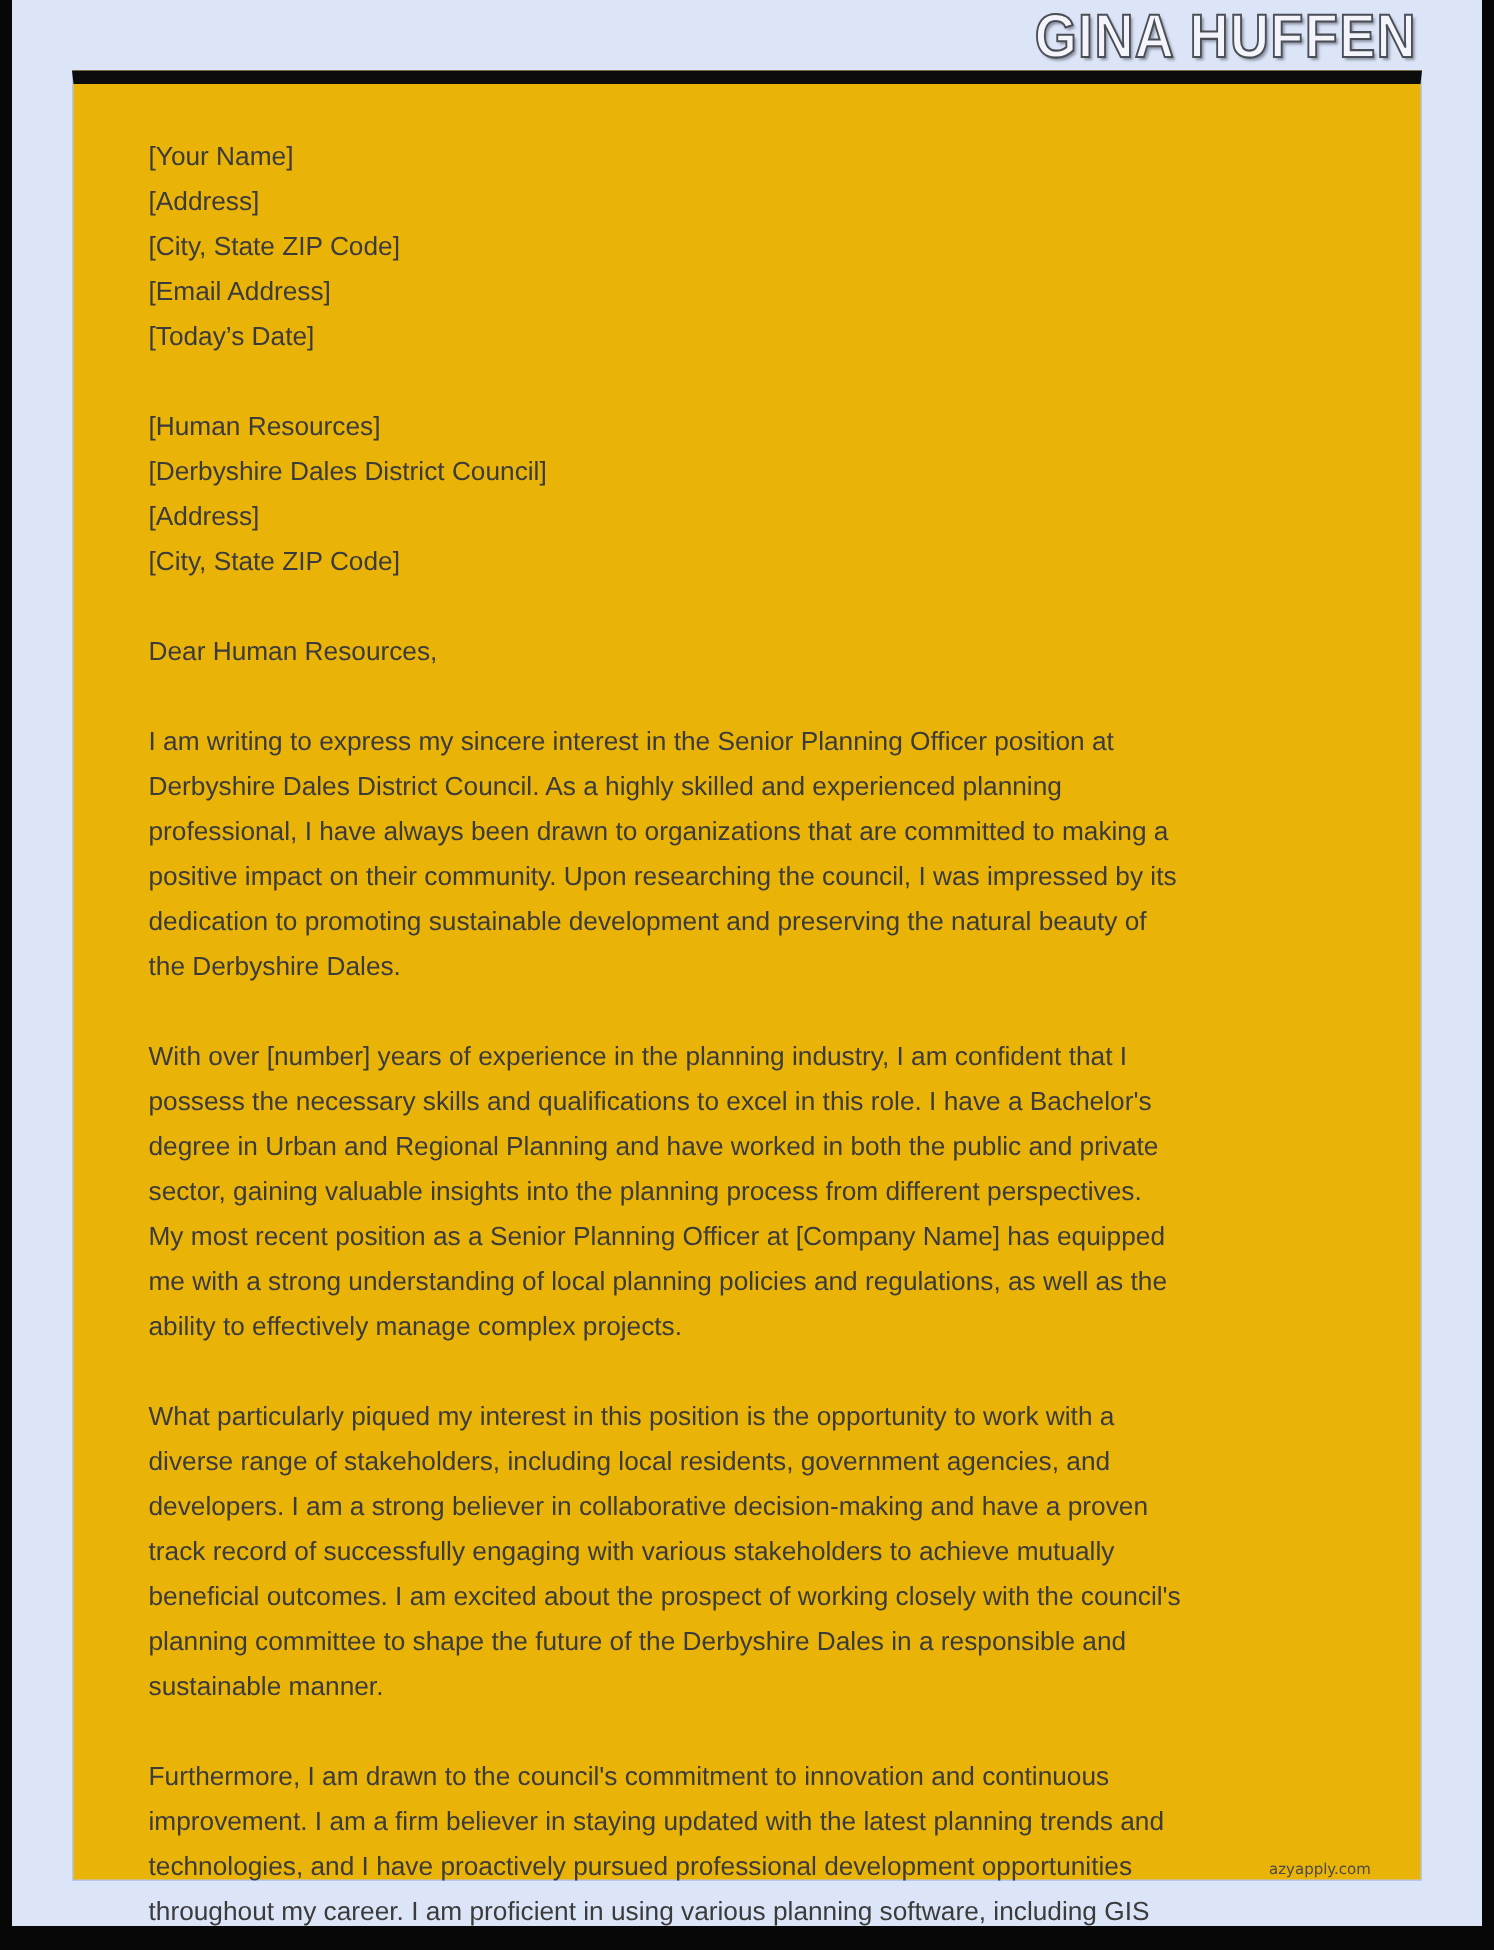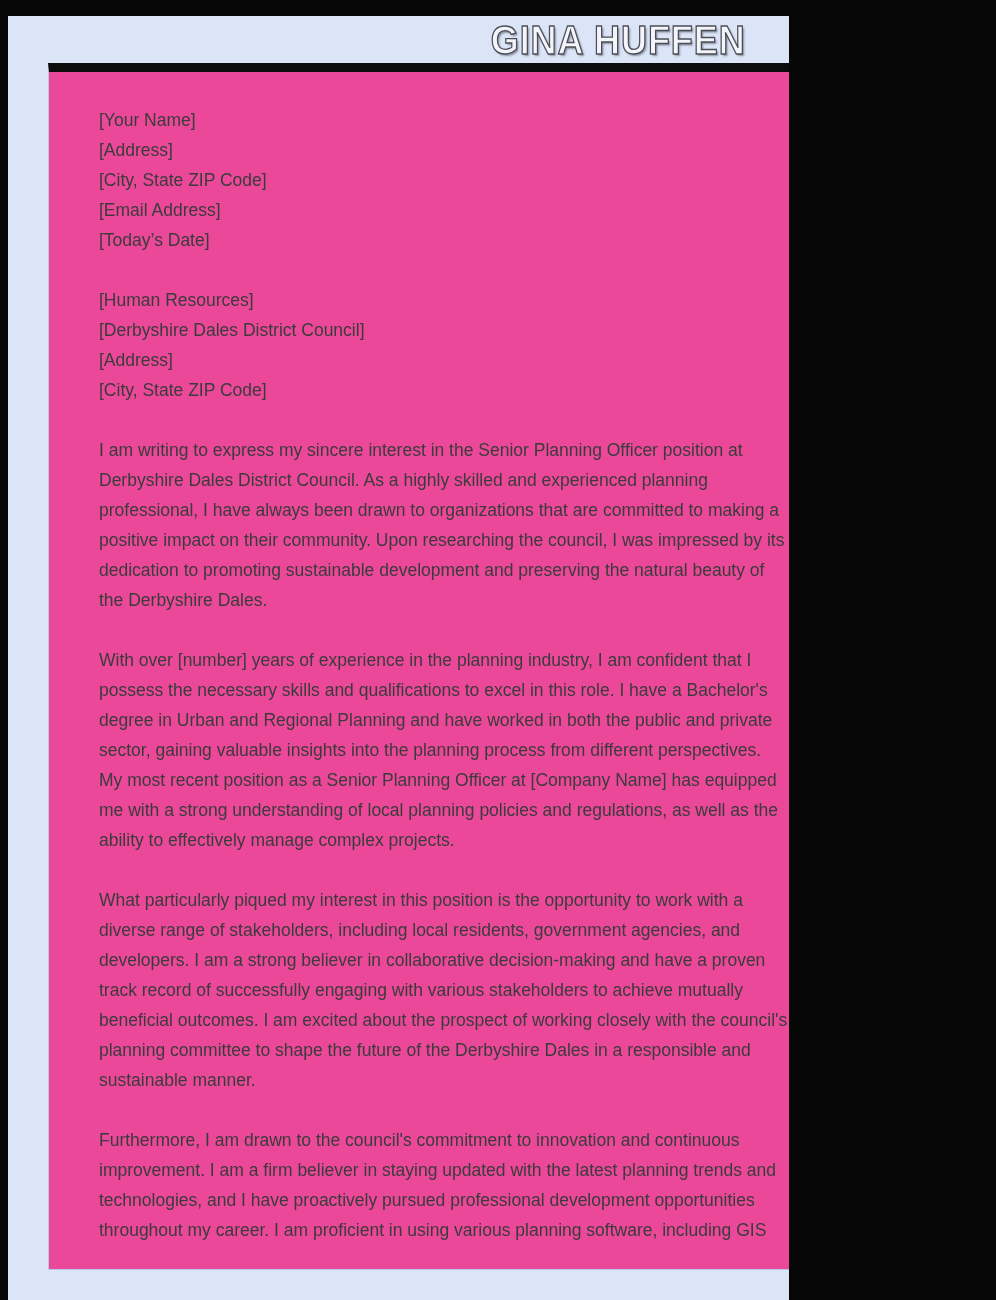--- a/index.html
+++ b/index.html
@@ -4,41 +4,41 @@
 <style>
   html, body { margin: 0; padding: 0; }
   body {
     width: 996px; height: 1300px;
     background: #070707;
     position: relative;
     overflow: hidden;
     font-family: "Liberation Sans", "DejaVu Sans", sans-serif;
   }
   .canvas {
-    position: absolute; left: 8px; top: 16px;
-    width: 781px; height: 1284px;
+    position: absolute; left: 8px; top: 0;
+    width: 980px; height: 1284px;
     background: #dce5f8;
     overflow: hidden;
   }
   .brand-title {
     position: absolute; top: 1px; right: 43px;
     font-size: 41px; font-weight: 700;
     letter-spacing: 1px;
     white-space: nowrap;
     color: #f3f5fa;
     -webkit-text-stroke: 1.4px #4b4e56;
     text-shadow: 2px 2px 2px rgba(45, 48, 58, 0.45);
     transform: scaleX(0.88);
     transform-origin: 100% 50%;
   }
   .document {
     position: absolute; left: 40px; top: 47px;
     width: 900px; height: 1207px;
     box-sizing: border-box;
-    background: #ec4899;
+    background: #eab308;
     border: 1px solid #b7c6ec;
     border-top: 9px solid #0c0c0c;
     
     overflow: visible;
   }
   .letter {
     padding: 33px 36px 0 50px;
     font-size: 17.5px;
     line-height: 30px;
     color: #3b3b3b;
@@ -70,20 +70,21 @@
 [Address]
 [City, State ZIP Code]
 [Email Address]
 [Today’s Date]</div>
 
       <div class="block">[Human Resources]
 [Derbyshire Dales District Council]
 [Address]
 [City, State ZIP Code]</div>
 
+      <div class="block">Dear Human Resources,</div>
 
       <p class="para">I am writing to express my sincere interest in the Senior Planning Officer position at
 Derbyshire Dales District Council. As a highly skilled and experienced planning
 professional, I have always been drawn to organizations that are committed to making a
 positive impact on their community. Upon researching the council, I was impressed by its
 dedication to promoting sustainable development and preserving the natural beauty of
 the Derbyshire Dales.</p>
 
       <p class="para">With over [number] years of experience in the planning industry, I am confident that I
 possess the necessary skills and qualifications to excel in this role. I have a Bachelor's

